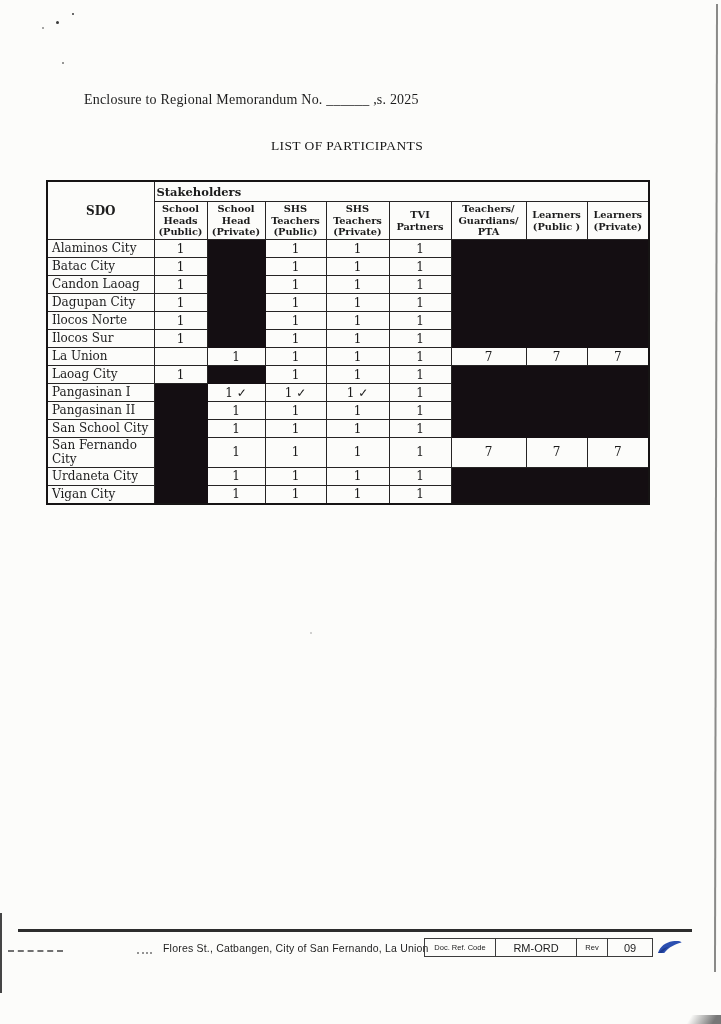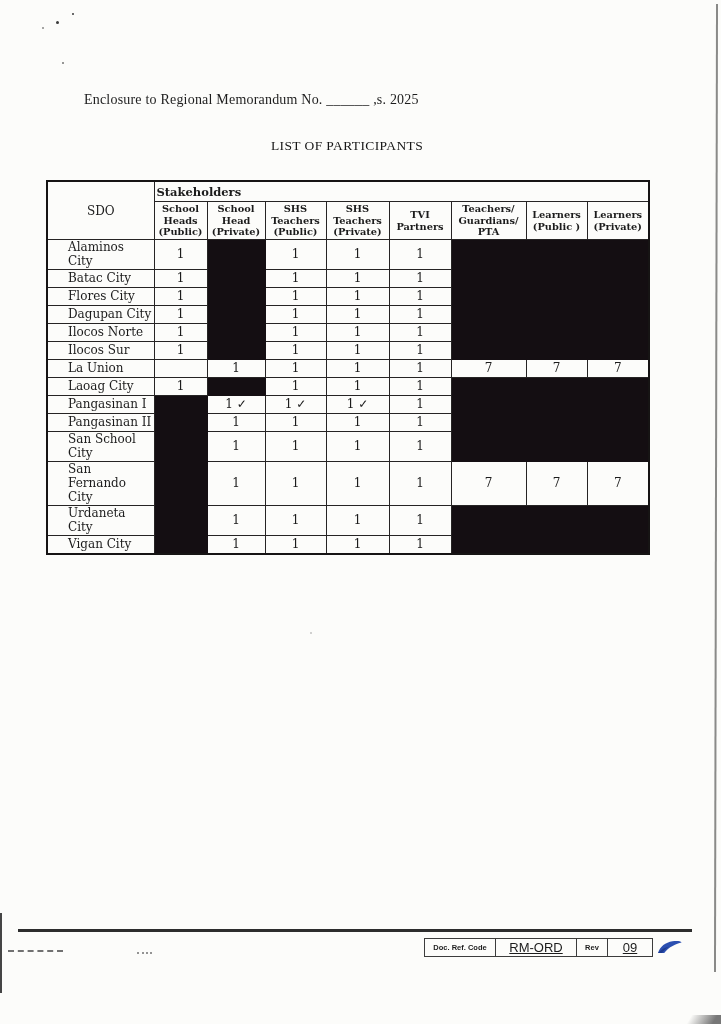--- a/index.html
+++ b/index.html
@@ -16,36 +16,36 @@
   .enclosure{position:absolute;left:84px;top:92px;font-size:14px;color:#1d1d1d;letter-spacing:.2px;}
   .doc-title{position:absolute;left:0;top:138px;width:694px;text-align:center;font-size:13.5px;font-weight:normal;color:#161616;letter-spacing:.4px;}
 
   
   .tbl-wrap{position:absolute;left:46px;top:180px;}
   table{border-collapse:collapse;table-layout:fixed;width:602px;font-family:"DejaVu Serif",serif;color:#1c1c1c;}
   table,td,th{border:1px solid #262424;}
   table{border:2px solid #161414;}
   th,td{padding:0 2px;overflow:hidden;}
   th.group{height:19px;font-size:11.5px;font-weight:bold;text-align:left;}
-  th.sdo-head{font-size:12px;font-weight:normal;text-align:center;}
+  th.sdo-head{font-size:12px;font-weight:bold;text-align:center;}
   th.colhead{height:37px;font-size:9.8px;font-weight:bold;text-align:center;line-height:1.18;white-space:pre-line;vertical-align:middle;}
   td{height:17px;font-size:12px;text-align:center;vertical-align:middle;}
-  td.sdo{text-align:left;padding-left:20px;font-size:12px;line-height:1.2;}
+  td.sdo{text-align:left;padding-left:4px;font-size:12px;line-height:1.2;}
   td.redacted{background:#140e12;border-color:#140e12;}
 
   
   .footer-rule{position:absolute;left:18px;top:929px;width:674px;height:2.5px;background:#2d2d2d;}
   .footer-dash{position:absolute;left:8px;top:950px;width:55px;border-top:2px dashed #4f4f4f;opacity:.8;}
   .footer-dots{position:absolute;left:137px;top:952px;width:15px;border-top:2px dotted #7a7a7a;opacity:.8;}
   .footer-address{position:absolute;left:163px;top:942px;font-family:"Liberation Sans",sans-serif;font-size:10.5px;color:#1f1f1f;letter-spacing:.2px;}
   .docbox{position:absolute;left:424px;top:938px;height:17px;display:flex;align-items:stretch;border:1px solid #3c3c3c;background:transparent;font-family:"Liberation Sans",sans-serif;color:#1c1c1c;}
   .docbox .cell{display:flex;align-items:center;justify-content:center;border-right:1px solid #3c3c3c;}
   .docbox .cell:last-child{border-right:none;}
-  .docbox .lab{font-size:7.5px;font-weight:bold;text-align:center;}
-  .docbox .val{font-size:13px;text-decoration:underline;}
+  .docbox .lab{font-size:7.5px;font-weight:normal;text-align:center;}
+  .docbox .val{font-size:11px;}
   .w1{width:70px;} .w2{width:80px;} .w3{width:30px;} .w4{width:44px;}
   .logo{position:absolute;left:656px;top:940px;width:27px;height:15px;}
   .faint-speck{position:absolute;left:310px;top:632px;width:2px;height:2px;background:#c2c2c0;border-radius:50%;}
 </style>
 </head>
 <body>
 
 <div class="page">
 
   <div class="speck" style="left:56px;top:21px;width:3px;height:3px;"></div>
@@ -119,21 +119,21 @@
             <td>1</td>
             <td class="redacted"></td>
             <td>1</td>
             <td>1</td>
             <td>1</td>
             <td class="redacted"></td>
             <td class="redacted"></td>
             <td class="redacted"></td>
           </tr>
           <tr>
-            <td class="sdo">Flores City</td>
+            <td class="sdo">Candon Laoag</td>
             <td>1</td>
             <td class="redacted"></td>
             <td>1</td>
             <td>1</td>
             <td>1</td>
             <td class="redacted"></td>
             <td class="redacted"></td>
             <td class="redacted"></td>
           </tr>
           <tr>
@@ -257,20 +257,21 @@
             <td class="redacted"></td>
             <td class="redacted"></td>
           </tr>
         </tbody>
     </table>
   </div>
 
   <div class="footer-rule"></div>
   <div class="footer-dash"></div>
   <div class="footer-dots"></div>
+  <div class="footer-address">Flores St., Catbangen, City of San Fernando, La Union</div>
 
   <div class="docbox">
     <div class="cell lab w1">Doc. Ref. Code</div>
     <div class="cell val w2">RM-ORD</div>
     <div class="cell lab w3">Rev</div>
     <div class="cell val w4">09</div>
   </div>
 
   <svg class="logo" viewBox="0 0 27 15">
     <path id="logo-path" d="M2 13 C4 6.5 9.5 2.5 16.5 1.3 C21 0.6 24.5 1.1 25.6 2.4 C20.5 3.6 12.5 6.8 8.2 13 Z" fill="#2b4fb0"></path>

